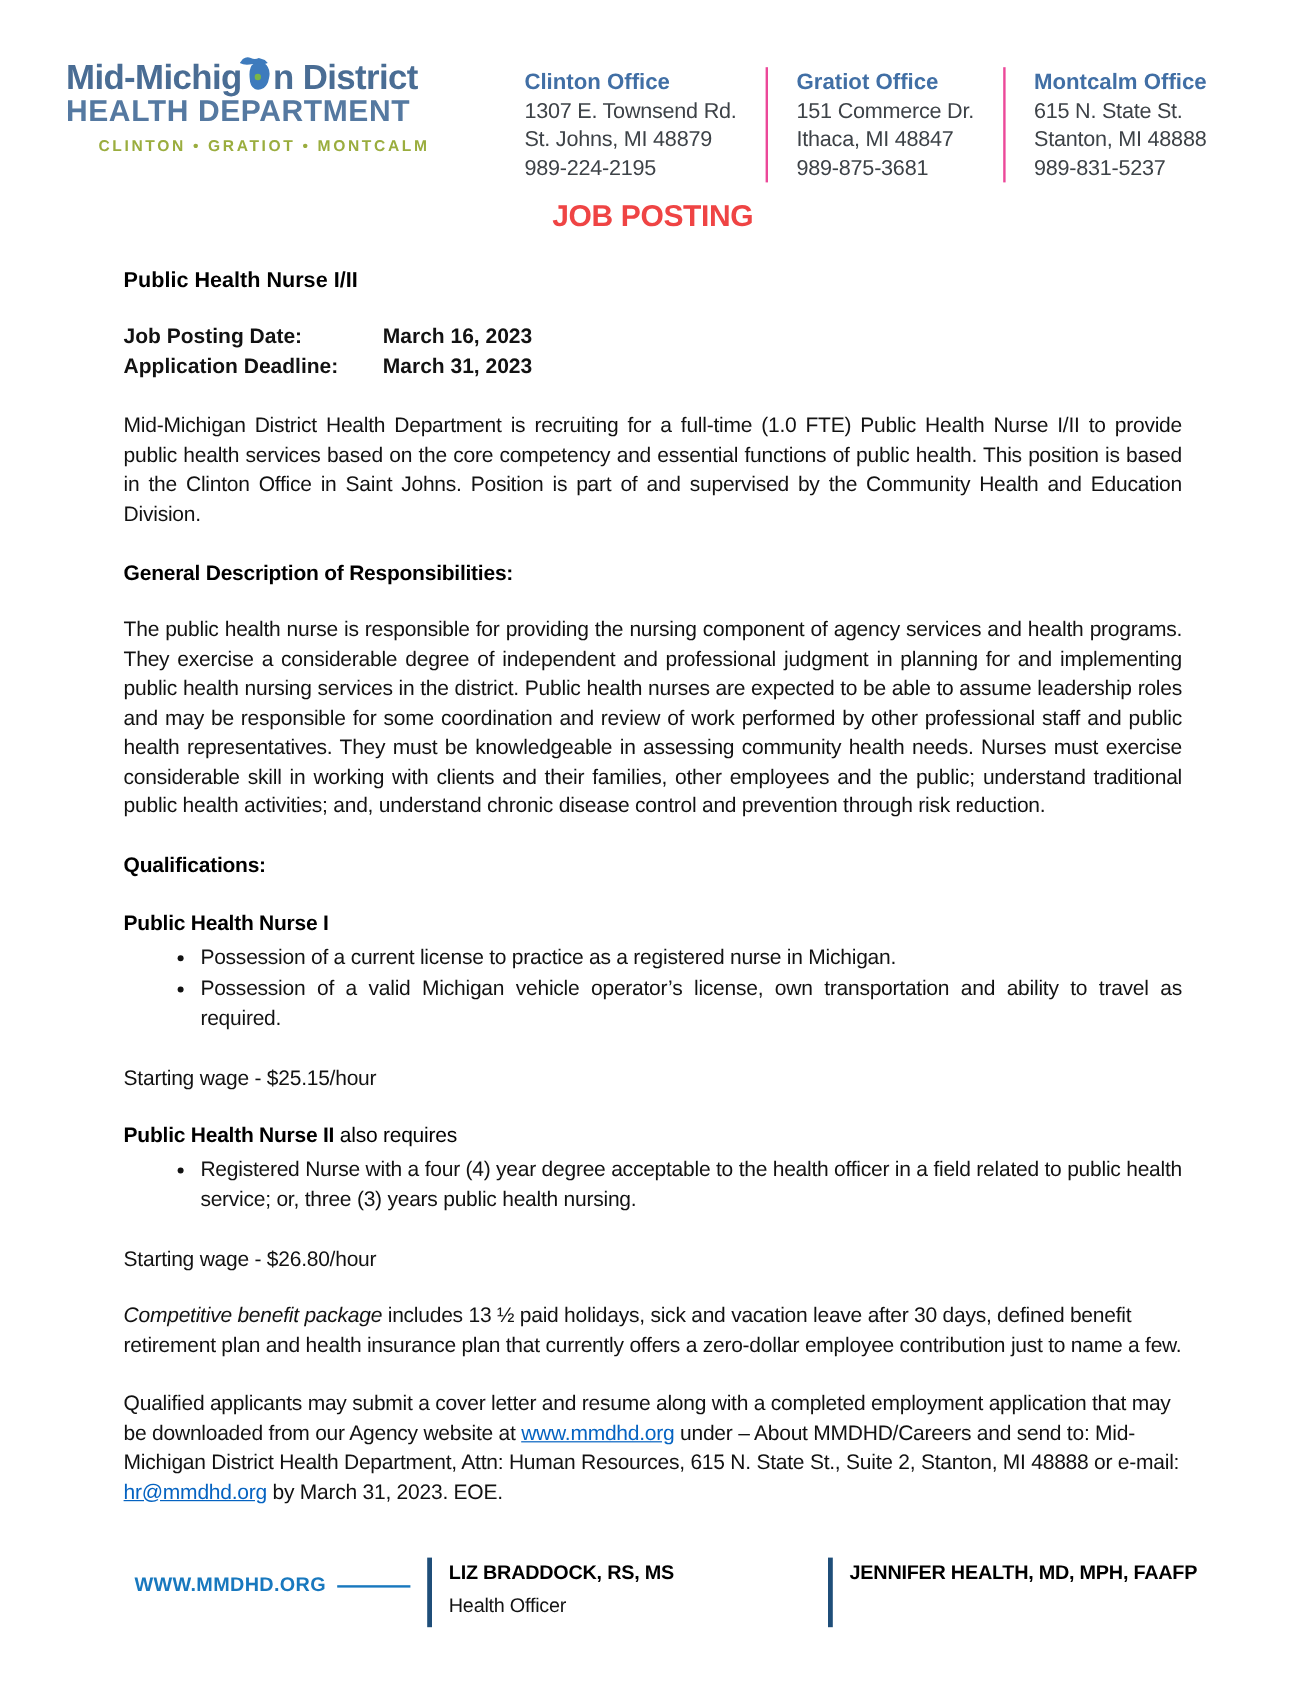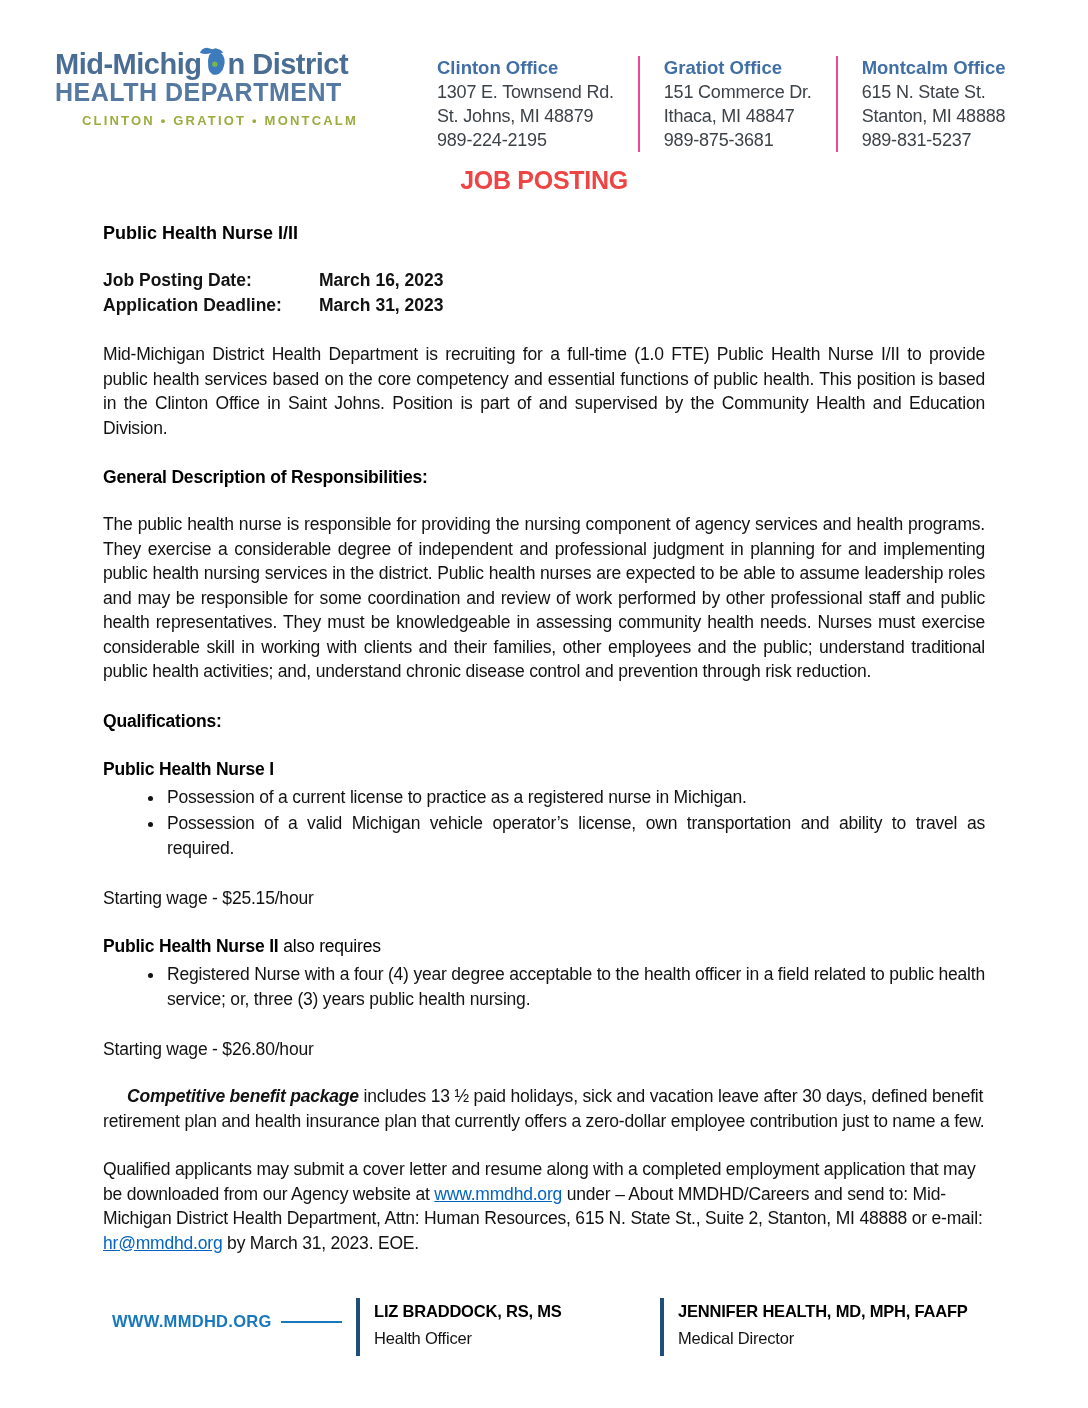--- a/index.html
+++ b/index.html
@@ -58,31 +58,31 @@
   }
   h3.section-heading .normal{font-weight:normal;}
   ul.bullets{
     margin:5px 0 0 0;padding-left:62px;
   }
   ul.bullets li{
     font-size:17.5px;line-height:24.5px;letter-spacing:-0.2px;
     text-align:justify;padding-left:2px;margin-top:2px;
   }
   .wage-line{font-size:17.5px;letter-spacing:-0.2px;margin:28px 0 0 0;}
-  .lead-bold-italic{font-weight:bold;font-style:italic;margin-left:24px;}
+  .lead-bold-italic{font-weight:normal;font-style:italic;}
   a.doc-link{color:#0563c1;text-decoration:underline;cursor:pointer;}
 
   
   .footer{position:absolute;left:112px;right:40px;bottom:52px;display:flex;align-items:flex-start;}
   .footer-site{display:flex;align-items:center;width:244px;flex:0 0 auto;margin-top:14px;}
   .footer-site-text{
     font-size:16.5px;font-weight:bold;color:#1878be;letter-spacing:0.3px;white-space:nowrap;
   }
   .footer-site-rule{flex:1 1 auto;height:2px;background:#1878be;margin-left:9px;margin-right:14px;}
-  .official{display:flex;width:304px;flex:0 0 auto;}
+  .official{display:flex;width:334px;flex:0 0 auto;}
   .official-bar{width:4px;height:58px;background:#1f4e79;flex:0 0 auto;margin-right:14px;}
   .official-name{font-size:16.5px;font-weight:bold;line-height:27px;color:#000;white-space:nowrap;letter-spacing:-0.2px;}
   .official-title{font-size:16.5px;line-height:27px;color:#121212;letter-spacing:-0.2px;}
 </style>
 </head>
 <body>
 
 <div class="page">
 
   <header class="letterhead">
@@ -170,18 +170,17 @@
       <span class="official-bar"></span>
       <div>
         <div class="official-name">LIZ BRADDOCK, RS, MS</div>
         <div class="official-title">Health Officer</div>
       </div>
     </div>
     <div class="official">
       <span class="official-bar"></span>
       <div>
         <div class="official-name">JENNIFER HEALTH, MD, MPH, FAAFP</div>
-        <div class="official-title">Medical Director</div>
       </div>
     </div>
   </footer>
 
 </div>
 
 </body></html>

